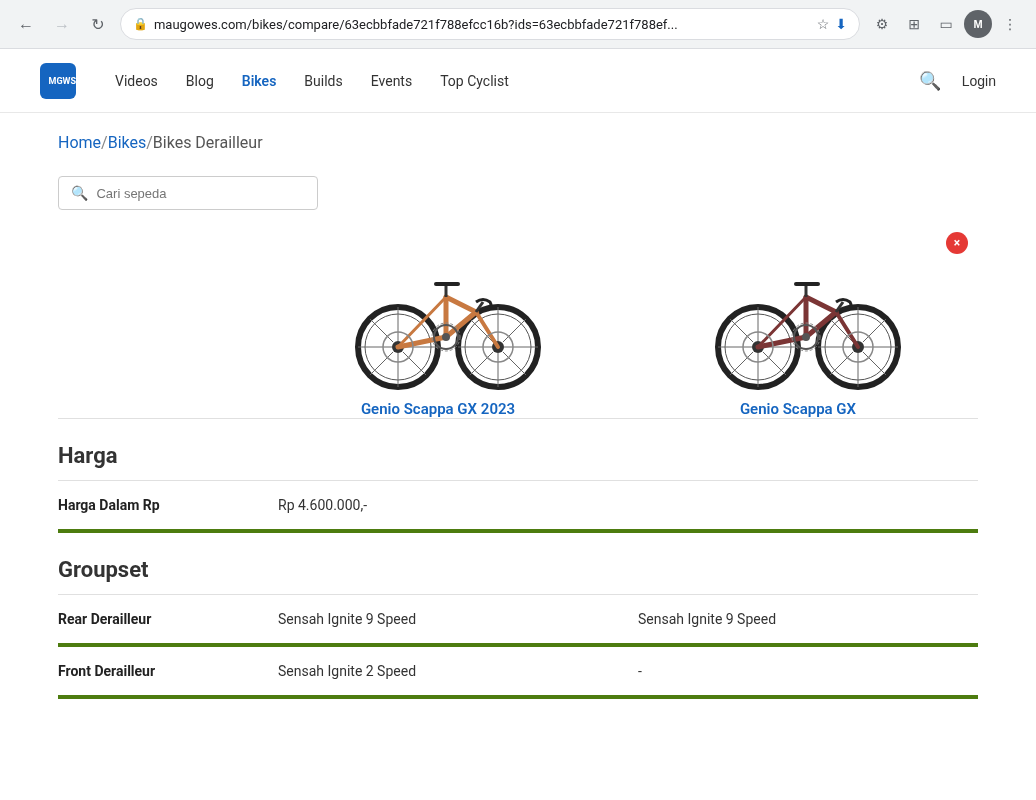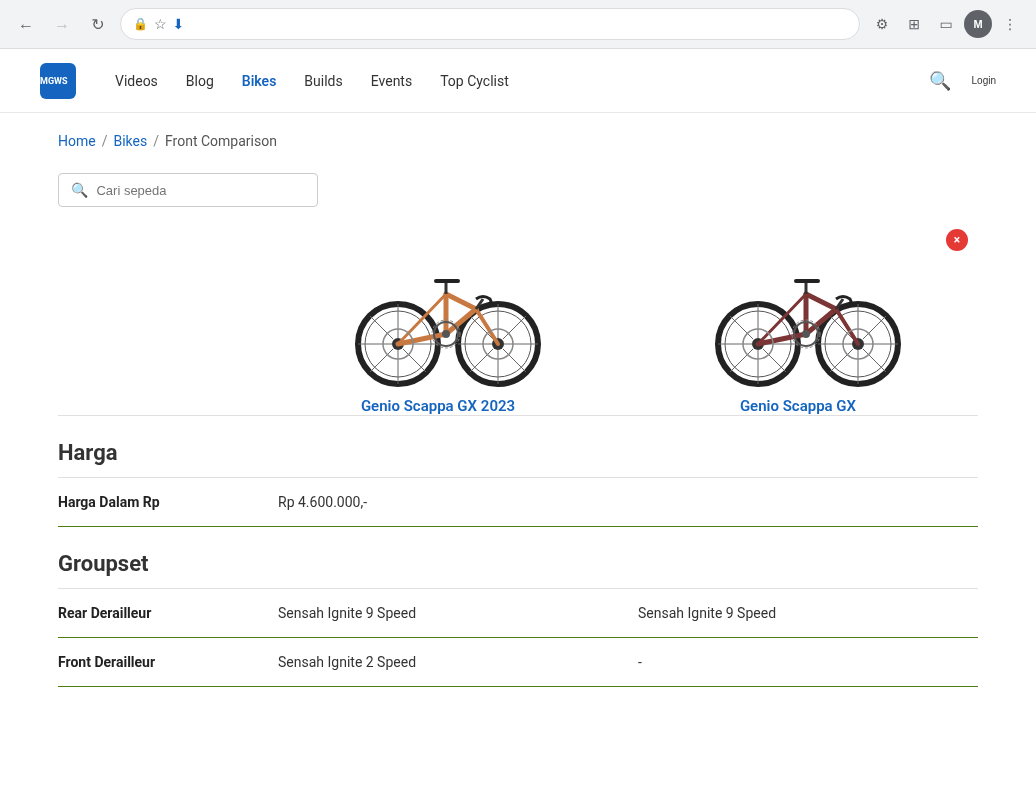--- a/index.html
+++ b/index.html
@@ -73,21 +73,21 @@
       align-items: center;
       padding: 0 40px;
       height: 64px;
       border-bottom: 1px solid #e8e8e8;
       background: #fff;
     }
     .site-logo {
       width: 36px; height: 36px;
       background: #1565c0;
       border-radius: 6px;
-      display: flex; align-items: center; justify-content: flex-start;
+      display: flex; align-items: center; justify-content: flex-end;
       color: #fff;
       font-size: 9px;
       font-weight: bold;
       margin-right: 20px;
       flex-shrink: 0;
     }
     .nav-links {
       display: flex;
       align-items: center;
       gap: 28px;
@@ -110,38 +110,37 @@
       background: none;
       border: none;
       cursor: pointer;
       color: #333;
       font-size: 18px;
     }
     .login-btn {
       background: none;
       border: none;
       cursor: pointer;
-      font-size: 10px;
+      font-size: 14px;
       color: #333;
       font-weight: 500;
     }
 
     
     .page-content {
       max-width: 1000px;
       margin: 0 auto;
       padding: 20px 40px 40px;
     }
 
     
     .breadcrumb {
       display: flex;
       align-items: center;
-      gap: 6px;
-      font-size: 14px;
+      font-size: 16px;
       margin-bottom: 24px;
       color: #555;
     }
     .breadcrumb a {
       color: #1565c0;
       text-decoration: none;
     }
     .breadcrumb-sep { color: #888; }
 
     
@@ -210,21 +209,21 @@
       font-size: 22px;
       font-weight: 700;
       border-bottom: 1px solid #e0e0e0;
     }
 
     
     .comp-row {
       grid-column: 1 / -1;
       display: grid;
       grid-template-columns: 200px 1fr 1fr;
-      border-bottom: 1px solid #4d7c0f;
+      border-bottom: 4px solid #4d7c0f;
       padding: 16px 0;
     }
     .comp-label {
       font-weight: 700;
       font-size: 14px;
       padding-right: 20px;
       color: #222;
     }
     .comp-value {
       font-size: 14px;
@@ -248,20 +247,21 @@
 </head>
 <body>
 
 <div class="browser-chrome">
   <div class="browser-toolbar">
     <button class="browser-nav-btn">←</button>
     <button class="browser-nav-btn disabled">→</button>
     <button class="browser-nav-btn">↻</button>
     <div class="browser-address-bar">
       <span class="lock-icon">🔒</span>
+      <span class="browser-address-text">maugowes.com/bikes/compare/63ecbbfade721f788efcc16b?ids=63ecbbfade721f788ef...</span>
       <span style="color:#5f6368;font-size:14px;">☆</span>
       <span style="color:#1565c0;font-size:14px;">⬇</span>
     </div>
     <div class="browser-right-icons">
       <button class="browser-icon-btn">⚙</button>
       <button class="browser-icon-btn">⊞</button>
       <button class="browser-icon-btn">▭</button>
       <button class="profile-btn">M</button>
       <button class="browser-icon-btn">⋮</button>
     </div>
@@ -286,21 +286,21 @@
   </div>
 </nav>
 
 <div class="page-content">
 
   <div class="breadcrumb">
     <a href="#">Home</a>
     <span class="breadcrumb-sep">/</span>
     <a href="#">Bikes</a>
     <span class="breadcrumb-sep">/</span>
-    <span>Front Comparison</span>
+    <span>Bikes Derailleur</span>
   </div>
 
   <div class="search-container">
     <div class="search-input-wrapper">
       <span class="search-icon-small">🔍</span>
       <input type="text" placeholder="Cari sepeda" style="">
     </div>
   </div>
 
   <div class="bikes-header-row">

